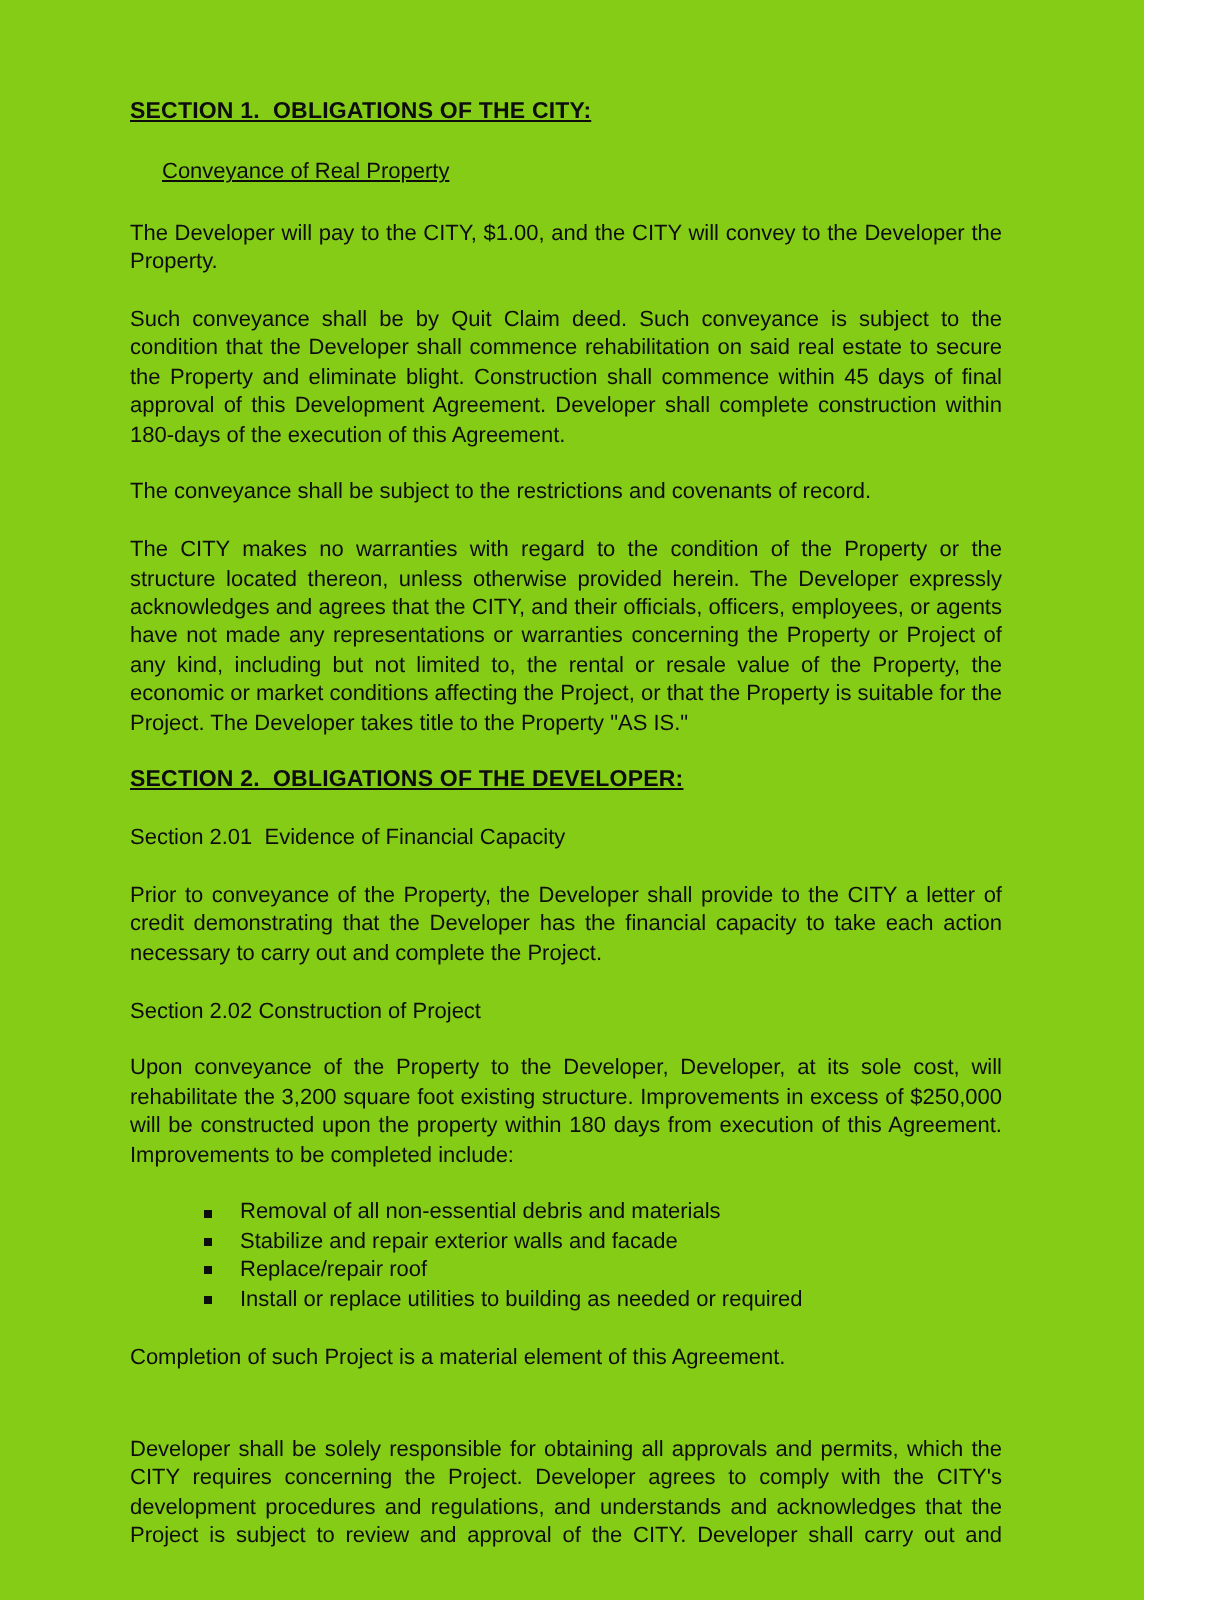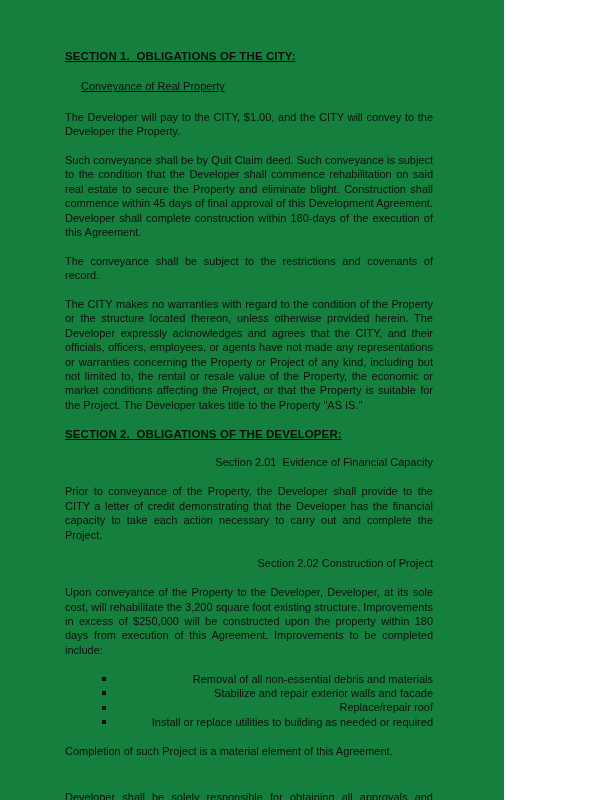--- a/index.html
+++ b/index.html
@@ -2,24 +2,24 @@
 <html><head>
 <meta charset="utf-8">
 <style>
   html, body {
     margin: 0;
     padding: 0;
     background: #ffffff;
   }
   .page {
     position: relative;
-    width: 504px;
+    width: 572px;
     height: 800px;
     box-sizing: border-box;
-    background: #15803d;
+    background: #84cc16;
     padding: 49px 71px 0 65px;
     font-family: "Liberation Sans", sans-serif;
     font-size: 11px;
     line-height: 14.4px;
     color: #0d0d0d;
     overflow: hidden;
   }
   .sec-heading {
     font-size: 11.5px;
     font-weight: bold;
@@ -40,29 +40,27 @@
     margin-bottom: 0;
     margin-top: 32px;
   }
   .sub-heading {
     margin: 16px;
     text-decoration: underline;
   }
   .plain-line {
     margin: 0 0 14.4px 0;
     white-space: pre-wrap;
-    text-align: right;
   }
   .u {
   }
   ul.improvements {
     list-style: none;
     margin: 0 0 14.4px 0;
     padding: 0 0 0 37px;
-    text-align: right;
   }
   ul.improvements li {
     position: relative;
     padding-left: 18px;
   }
   ul.improvements li .sq {
     position: absolute;
     left: 0;
     top: 5.2px;
     width: 4px;

